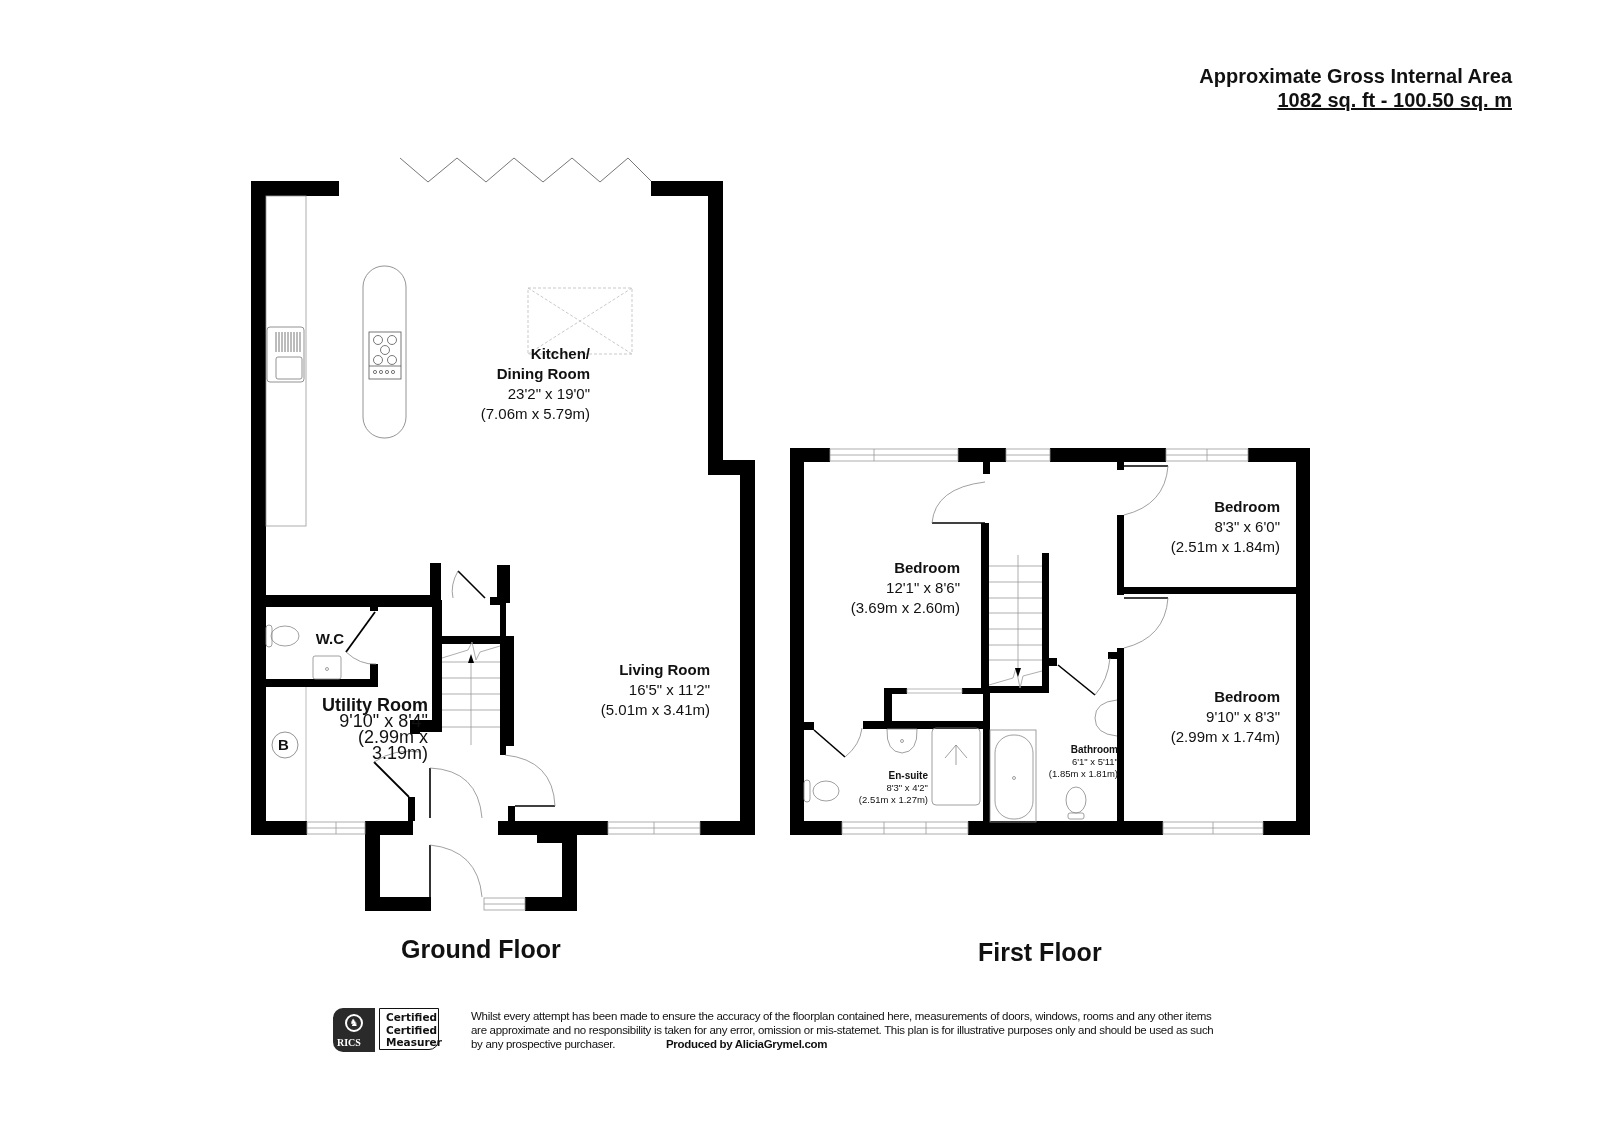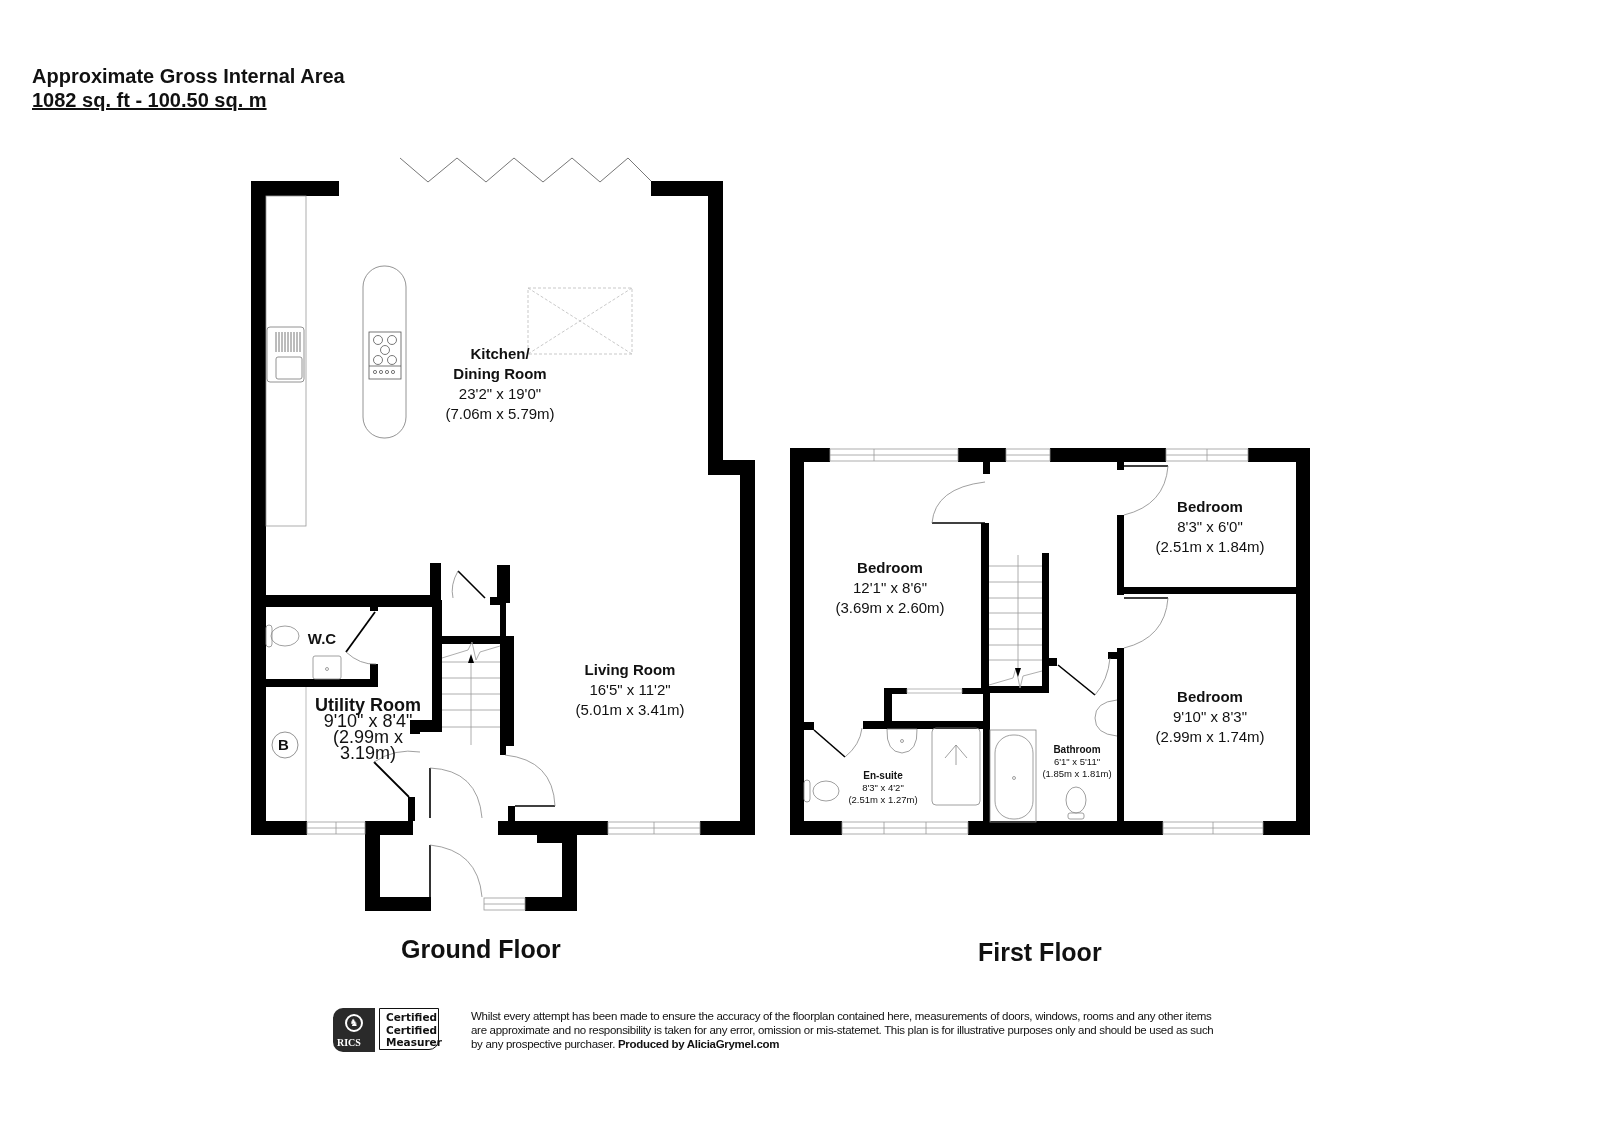--- a/index.html
+++ b/index.html
@@ -1,36 +1,36 @@
 <!DOCTYPE html>
 <html><head>
 <meta charset="utf-8">
 <style>
   html, body { margin: 0; padding: 0; background: #ffffff; }
   body { width: 1600px; height: 1130px; position: relative; overflow: hidden;
          font-family: "Liberation Sans", sans-serif; color: #111; }
   .abs { position: absolute; }
-  .title { left: 0; width: 1512px; text-align: left; font-weight: bold; font-size: 20px; line-height: 24px; margin-left: 32px; }
+  .title { left: 0; width: 1512px; text-align: right; font-weight: bold; font-size: 20px; line-height: 24px; }
   .plan { position: absolute; left: 0; top: 0; }
-  .room-label { position: absolute; text-align: center; line-height: 20px; font-size: 15px; }
+  .room-label { position: absolute; text-align: right; line-height: 20px; font-size: 15px; }
   .room-label .name { font-weight: bold; display: block; }
   .room-label .dim { display: block; }
   .room-label.small { font-size: 9.5px; line-height: 12px; }
   .room-label.small .name { font-size: 10px; }
   .room-label.med { font-size: 13px; line-height: 16px; }
   .floor-title { position: absolute; font-weight: bold; font-size: 25px; }
   .footer { position: absolute; left: 333px; top: 1008px; width: 880px; height: 44px; }
   .rics-badge { position: absolute; left: 0; top: 0; width: 42px; height: 44px; background: #2a2a2a; color: #fff;
                 border-radius: 10px 0 0 10px; }
   .rics-badge .lion { position: absolute; left: 12px; top: 6px; width: 18px; height: 18px; border: 2px solid #fff; border-radius: 50%; box-sizing: border-box; font-size: 10px; text-align: center; line-height: 14px; }
   .rics-badge .txt { position: absolute; left: 4px; bottom: 4px; font-size: 10px; font-weight: bold; font-family: Liberation Serif, serif; margin-top: 29px; }
   .cert-box { position: absolute; left: 46px; top: 0; width: 60px; height: 42px; border: 1.5px solid #111; border-radius: 0 0 10px 0;
               font-size: 10.5px; line-height: 12.5px; font-weight: bold; padding: 2px 6px; box-sizing: border-box; font-family: "DejaVu Sans", sans-serif; }
   .disclaimer { position: absolute; left: 138px; top: 1px; width: 745px; font-size: 11.5px; line-height: 14px; color: #111; letter-spacing: -0.3px; }
-  .disclaimer b { font-weight: bold; }
+  .disclaimer b { font-weight: bold; margin-left: 48px; }
 </style>
 </head>
 <body>
 
 <div class="abs title" style="top:64px;">
   <span>Approximate Gross Internal Area</span>
 </div>
 <div class="abs title" style="top:88px;text-decoration:underline;">
   <span>1082 sq. ft - 100.50 sq. m</span>
 </div>

